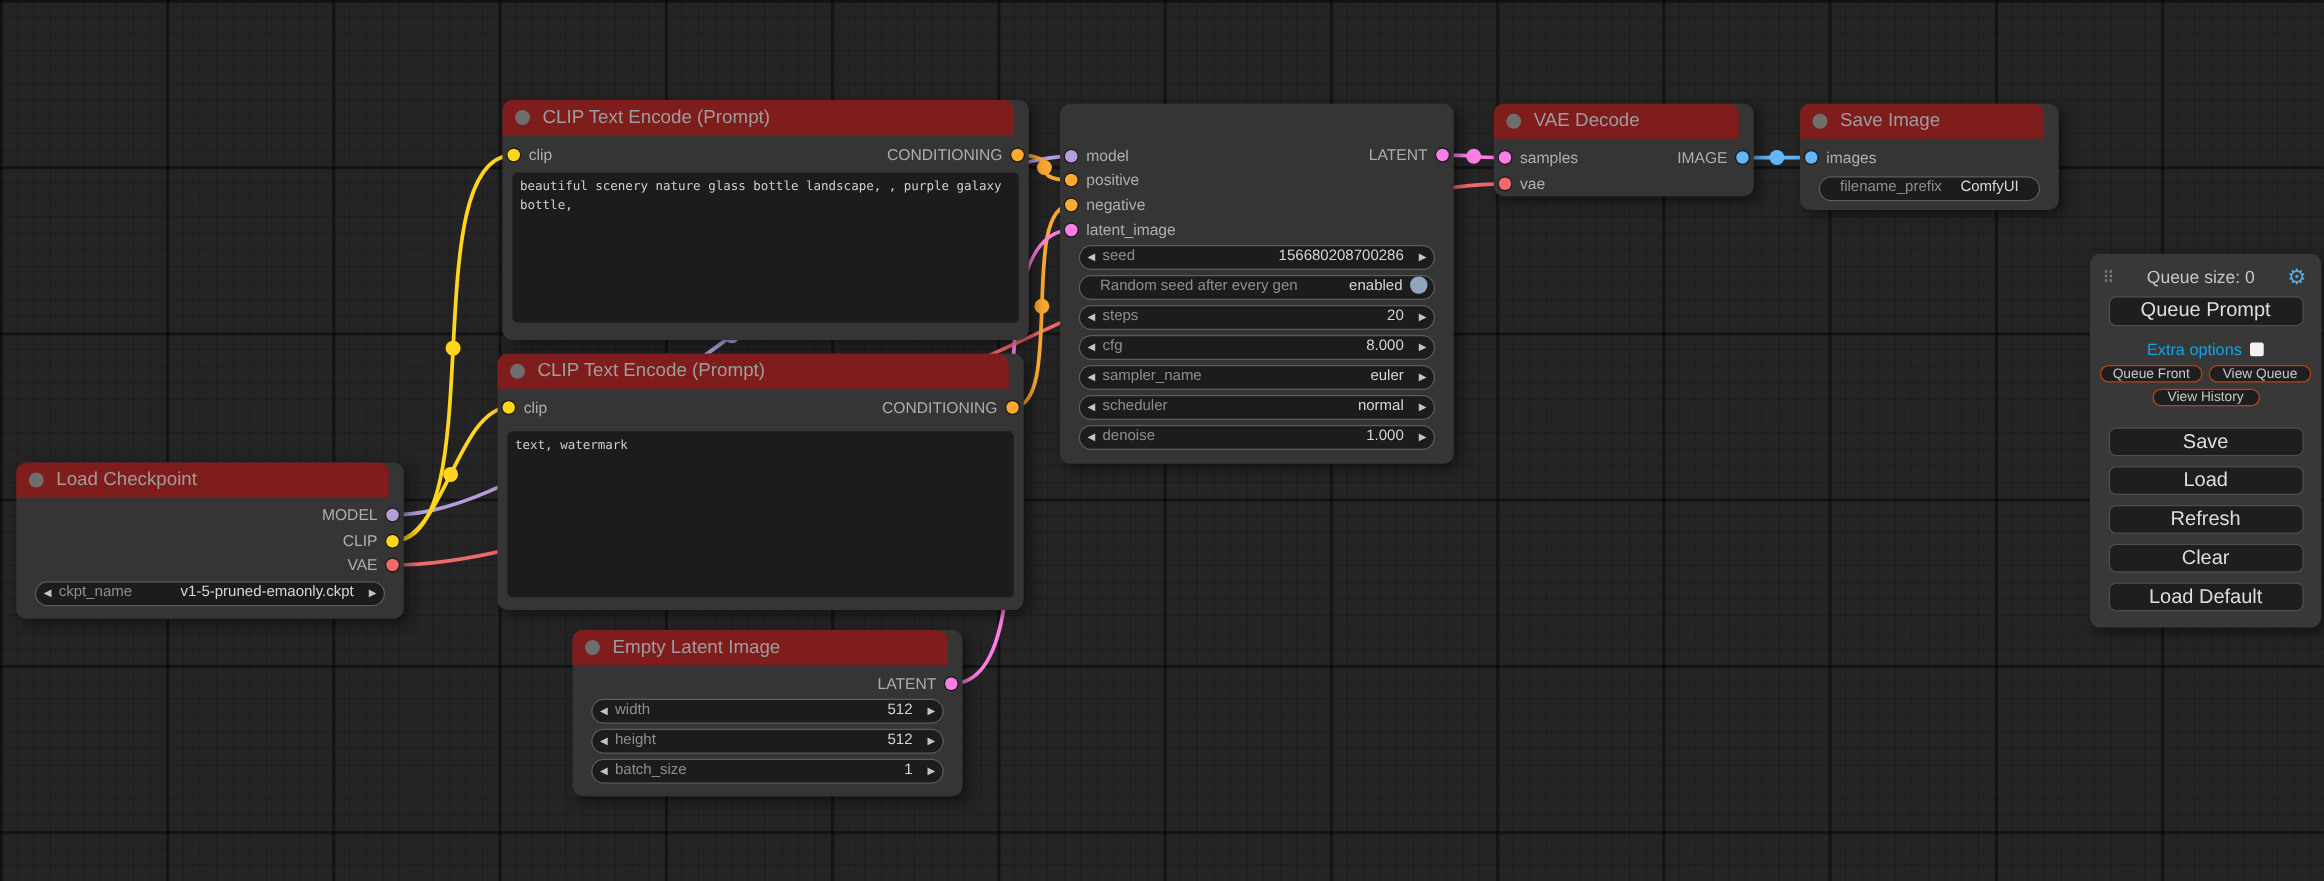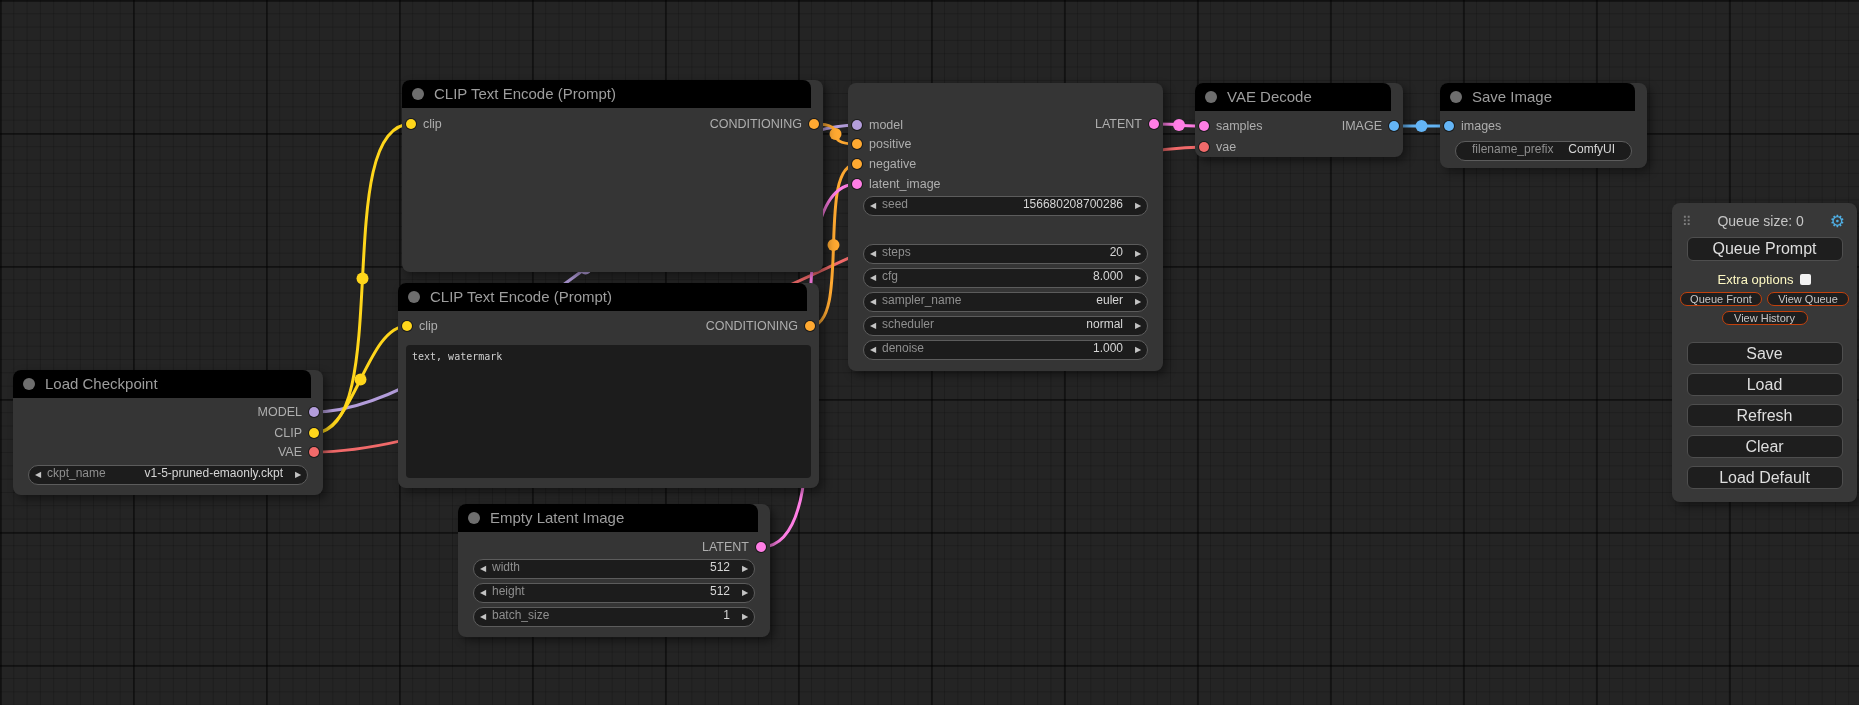--- a/index.html
+++ b/index.html
@@ -10,21 +10,21 @@
       linear-gradient(rgba(0,0,0,.42) 2px, transparent 2px),
       linear-gradient(90deg, rgba(0,0,0,.42) 2px, transparent 2px),
       linear-gradient(rgba(0,0,0,.18) 1px, transparent 1px),
       linear-gradient(90deg, rgba(0,0,0,.18) 1px, transparent 1px);
     background-size:133px 133px,133px 133px,13.3px 13.3px,13.3px 13.3px;
     font-family:"Liberation Sans",sans-serif;
   }
   #links{position:absolute;left:0;top:0;z-index:1;}
   .node{position:absolute;z-index:2;background:#353535;border-radius:8px;
         box-shadow:4px 4px 10px rgba(0,0,0,.45);}
-  .node-header{position:absolute;left:0;top:0;right:12px;height:28px;background:#000000;
+  .node-header{position:absolute;left:0;top:0;right:12px;height:28px;background:#7f1d1d;
         border-radius:8px 8px 0 0;}
   .node-title{position:absolute;left:32px;top:0;line-height:28px;font-size:15px;color:#9d9d9d;white-space:nowrap;}
   .collapse-dot{position:absolute;left:10px;top:8px;width:12px;height:12px;border-radius:50%;background:#6e6e6e;}
   .slot{position:absolute;height:20px;display:flex;align-items:center;font-size:12.5px;color:#aeaeae;white-space:nowrap;}
   .slot.in{left:4px;}
   .slot.out{right:4px;flex-direction:row-reverse;}
   .slot-dot{width:10px;height:10px;border-radius:50%;box-shadow:0 0 0 1px rgba(20,20,20,.8);}
   .slot.in .slot-label{margin-left:7px;}
   .slot.out .slot-label{margin-right:7px;}
   .widget{position:absolute;height:20px;background:#1c1c1c;border:1px solid #5c5c5c;border-radius:11px;
@@ -42,21 +42,21 @@
   #queue-panel{position:absolute;z-index:3;background:#383838;border-radius:8px;
         box-shadow:4px 4px 10px rgba(0,0,0,.45);}
   .qp-header{display:flex;align-items:center;padding:9px 12px 0 10px;height:18px;}
   .qp-handle{color:#7d7d7d;font-size:13px;cursor:grab;}
   .qp-size{flex:1;text-align:center;color:#c6c6c6;font-size:14px;}
   .qp-gear{font-size:17px;line-height:17px;cursor:pointer;}
   button{font-family:"Liberation Sans",sans-serif;cursor:pointer;}
   .qp-big{display:block;width:156px;height:24px;margin:7px auto 0;background:#1e1e1e;
         border:1px solid #4e4e4e;border-radius:6px;color:#dedede;font-size:16px;padding:0;line-height:22px;}
   .qp-extra{margin-top:11px;display:flex;justify-content:center;align-items:center;gap:7px;
-        color:#fef9c3;font-size:13px;}
+        color:#0ea5e9;font-size:13px;}
   .qp-checkbox{width:11px;height:11px;background:#f2f2f2;border-radius:2px;display:inline-block;cursor:pointer;}
   .qp-small-row{display:flex;gap:5px;padding:0 8px;margin-top:5px;}
   .qp-small{flex:1;height:14px;background:#1e1e1e;border:1px solid #c2410c;border-radius:8px;
         color:#c8c8c8;font-size:11px;padding:0;line-height:11px;}
   .qp-small-row.center{justify-content:center;align-items:flex-end;}
   .qp-small-row.center .qp-small{flex:none;width:86px;}
   .qp-stack{margin-top:17px;}
   .qp-stack .qp-big{height:23px;margin-top:0;margin-bottom:8px;line-height:21px;}
 </style>
 </head>
@@ -114,20 +114,21 @@
           <span class="node-title">CLIP Text Encode (Prompt)</span>
         </div>
         <div class="slot in" style="top: 34px;">
           <span class="slot-dot" style="background: rgb(255, 214, 27);"></span>
           <span class="slot-label">clip</span>
         </div>
         <div class="slot out" style="top: 34px;">
           <span class="slot-dot" style="background: rgb(255, 169, 49);"></span>
           <span class="slot-label">CONDITIONING</span>
         </div>
+        <div class="prompt-box" style="left: 8px; top: 58px; width: 405px; height: 120px;">beautiful scenery nature glass bottle landscape, , purple galaxy bottle,</div>
       </div>
       <div class="node" style="left: 398px; top: 283px; width: 421px; height: 205px;">
         <div class="node-header">
           <span class="collapse-dot"></span>
           <span class="node-title">CLIP Text Encode (Prompt)</span>
         </div>
         <div class="slot in" style="top: 33px;">
           <span class="slot-dot" style="background: rgb(255, 214, 27);"></span>
           <span class="slot-label">clip</span>
         </div>
@@ -184,20 +185,25 @@
         </div>
         <div class="slot out" style="top: 31px;">
           <span class="slot-dot" style="background: rgb(255, 126, 229);"></span>
           <span class="slot-label">LATENT</span>
         </div>
         <div class="widget" style="left: 15px; top: 113px; width: 285px;">
           <span class="w-arrow">◀</span>
           <span class="w-label">seed</span>
           <span class="w-value">156680208700286</span>
           <span class="w-arrow">▶</span>
+        </div>
+        <div class="widget" style="left: 15px; top: 137px; width: 285px;">
+          <span class="w-label pad">Random seed after every gen</span>
+          <span class="w-value">enabled</span>
+          <span class="w-toggle" style="background: rgb(146, 165, 191);"></span>
         </div>
         <div class="widget" style="left: 15px; top: 161px; width: 285px;">
           <span class="w-arrow">◀</span>
           <span class="w-label">steps</span>
           <span class="w-value">20</span>
           <span class="w-arrow">▶</span>
         </div>
         <div class="widget" style="left: 15px; top: 185px; width: 285px;">
           <span class="w-arrow">◀</span>
           <span class="w-label">cfg</span>

